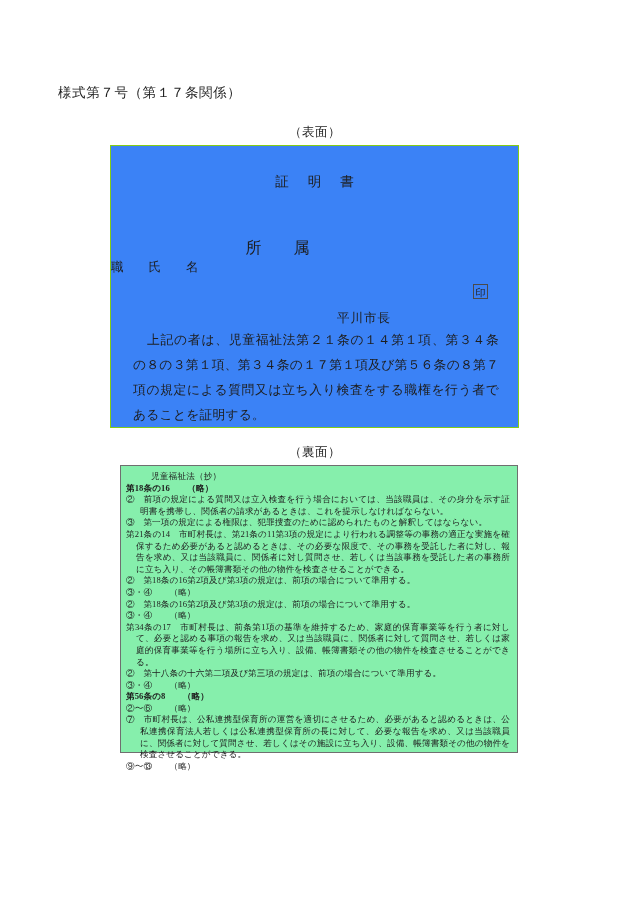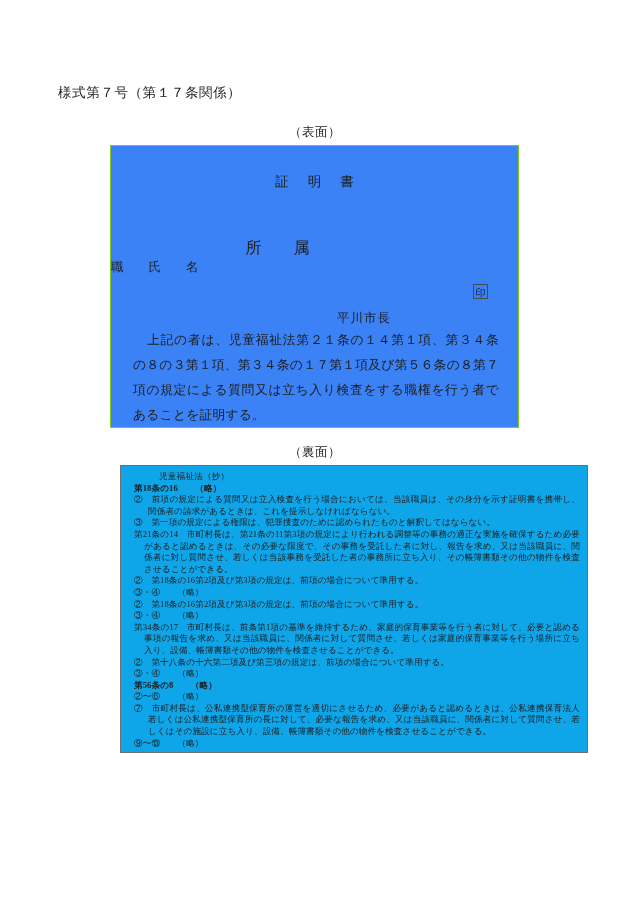--- a/index.html
+++ b/index.html
@@ -133,26 +133,26 @@
     text-indent: 14px;
     text-align: justify;
     letter-spacing: 0.2px;
   }
 
   
   .back-box {
     position: absolute;
     left: 120px;
     top: 465px;
-    width: 468px;
+    width: 398px;
     height: 288px;
     border: 1px solid #6f6f6f;
     box-sizing: border-box;
-    background: #0ea5e9;
-    padding: 5px 7px 4px 13px;
+    background: #86efac;
+    padding: 5px 7px 4px 5px;
   }
 
   .law-head {
     font-size: 8.6px;
     line-height: 11.6px;
     padding-left: 25px;
     letter-spacing: 0.2px;
   }
 
   .law-line {

